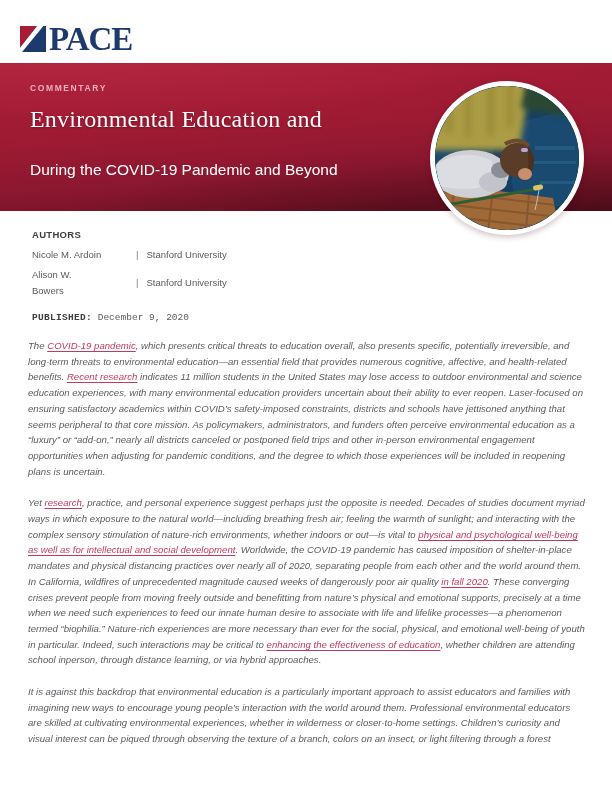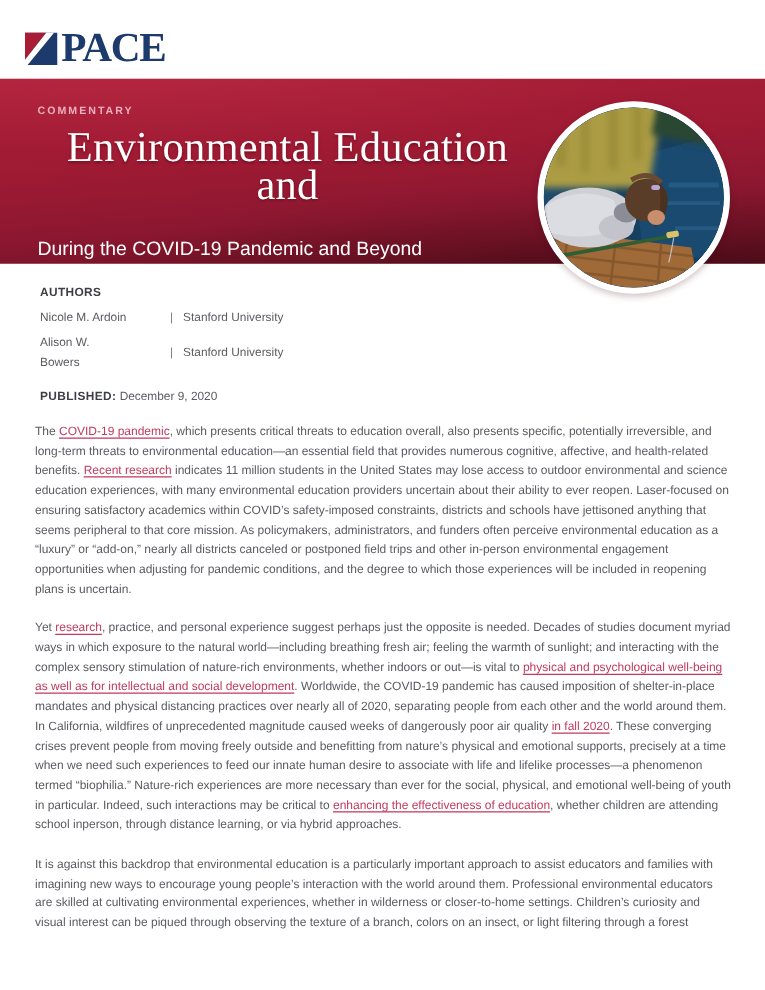--- a/index.html
+++ b/index.html
@@ -39,23 +39,22 @@
       radial-gradient(140% 120% at 85% 120%, rgba(0,0,0,.28) 0%, rgba(0,0,0,0) 55%),
       linear-gradient(176deg, var(--banner-top) 0%, var(--banner-mid) 42%, #8c1730 68%, #771327 84%, var(--banner-bottom) 100%);
     padding:20px 0 0 30px;
   }
   .kicker{
     color:var(--kicker);font-size:8.5px;font-weight:700;letter-spacing:1.6px;
   }
   .title{
     margin:11px 0 0 0;max-width:400px;
     font-family:"Liberation Serif",serif;font-weight:400;color:#ffffff;
-    font-size:34px;line-height:30px;letter-spacing:.2px;
+    font-size:24px;line-height:30px;letter-spacing:.2px;
     text-shadow:0 1px 2px rgba(60,0,10,.45);
-    text-align:center;
   }
   .subtitle{
     margin:9px 0 0 0;max-width:400px;
     font-weight:400;color:#ffffff;font-size:15.5px;line-height:17.5px;
   }
   .photo{
     position:absolute;left:430px;top:18px;width:154px;height:154px;
     border:5px solid #ffffff;border-radius:50%;overflow:hidden;z-index:2;
     box-shadow:0 2px 6px rgba(60,0,10,.25);
     background:#1d4a6b;
@@ -64,30 +63,30 @@
 
   
   .meta{margin:18px 0 0 32px;font-size:9.5px;color:var(--body-text);}
   .meta-label{font-weight:700;color:var(--label-text);letter-spacing:.3px;font-size:9.5px;}
   .authors{margin-top:7px;display:flex;flex-direction:column;gap:4px;}
   .author-row{display:flex;align-items:center;}
   .a-name{width:76px;flex:0 0 76px;line-height:16px;}
   .a-name div{white-space:nowrap;}
   .a-aff{padding-left:28px;line-height:16px;}
   .a-pipe{color:#7c7e83;padding-right:8px;}
-  .published{margin-top:13px;}
+  .published{margin-top:13px;font-family:Liberation Mono, monospace;}
   .published .val{color:var(--body-text);font-weight:400;}
 
   
   .article{
     margin:15px 27px 0 28px;width:557px;
     font-size:9.6px;line-height:15.7px;color:var(--body-text);
     text-align:left;
   }
-  .article p{margin:0 0 16px 0;}
+  .article p{margin:0 0 16px 0;font-style:italic;}
   .article a{
     color:var(--link);text-decoration:underline;text-underline-offset:1.5px;cursor:pointer;
   }
 </style>
 </head>
 <body>
 
 <div class="page">
 
   <header class="top">

